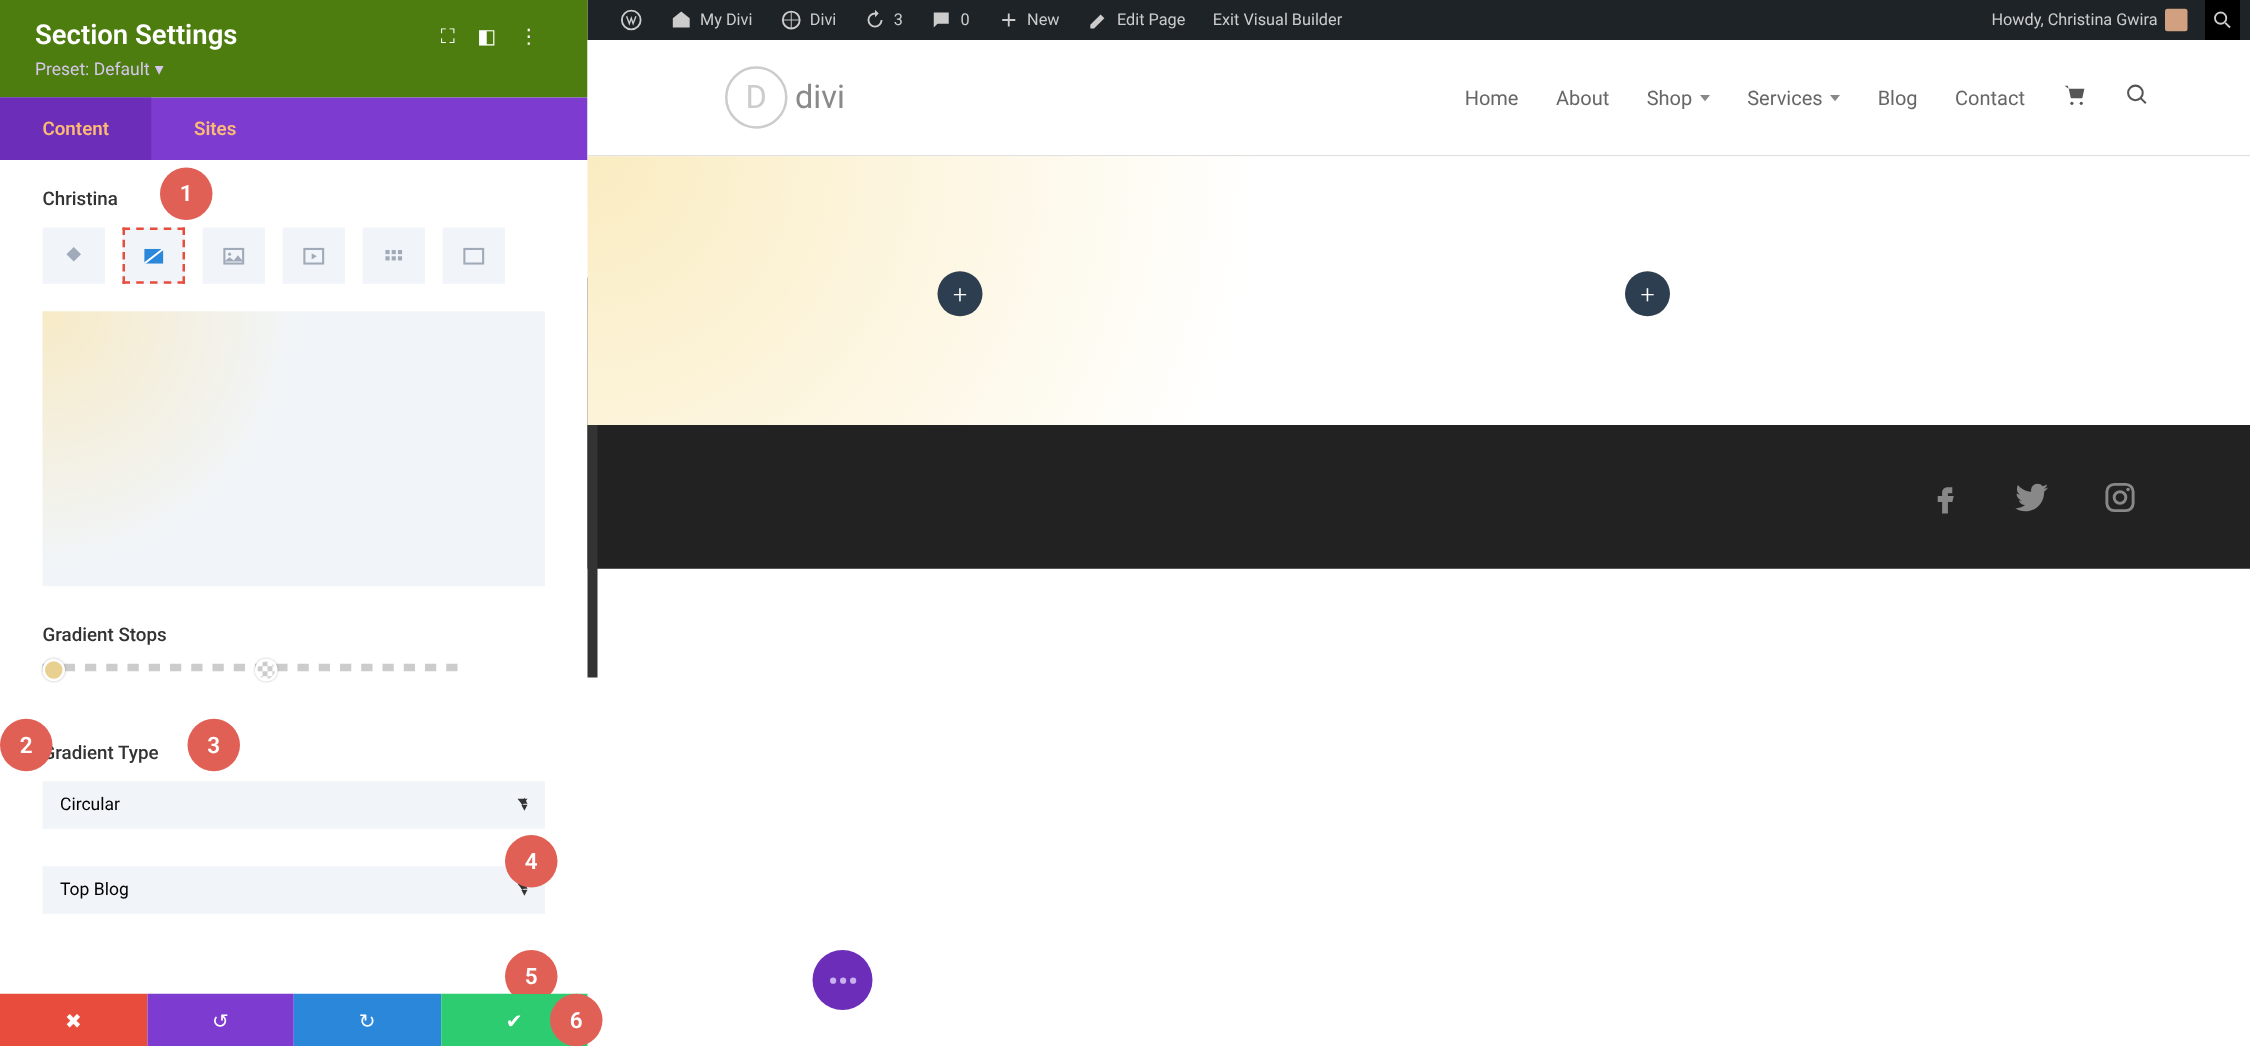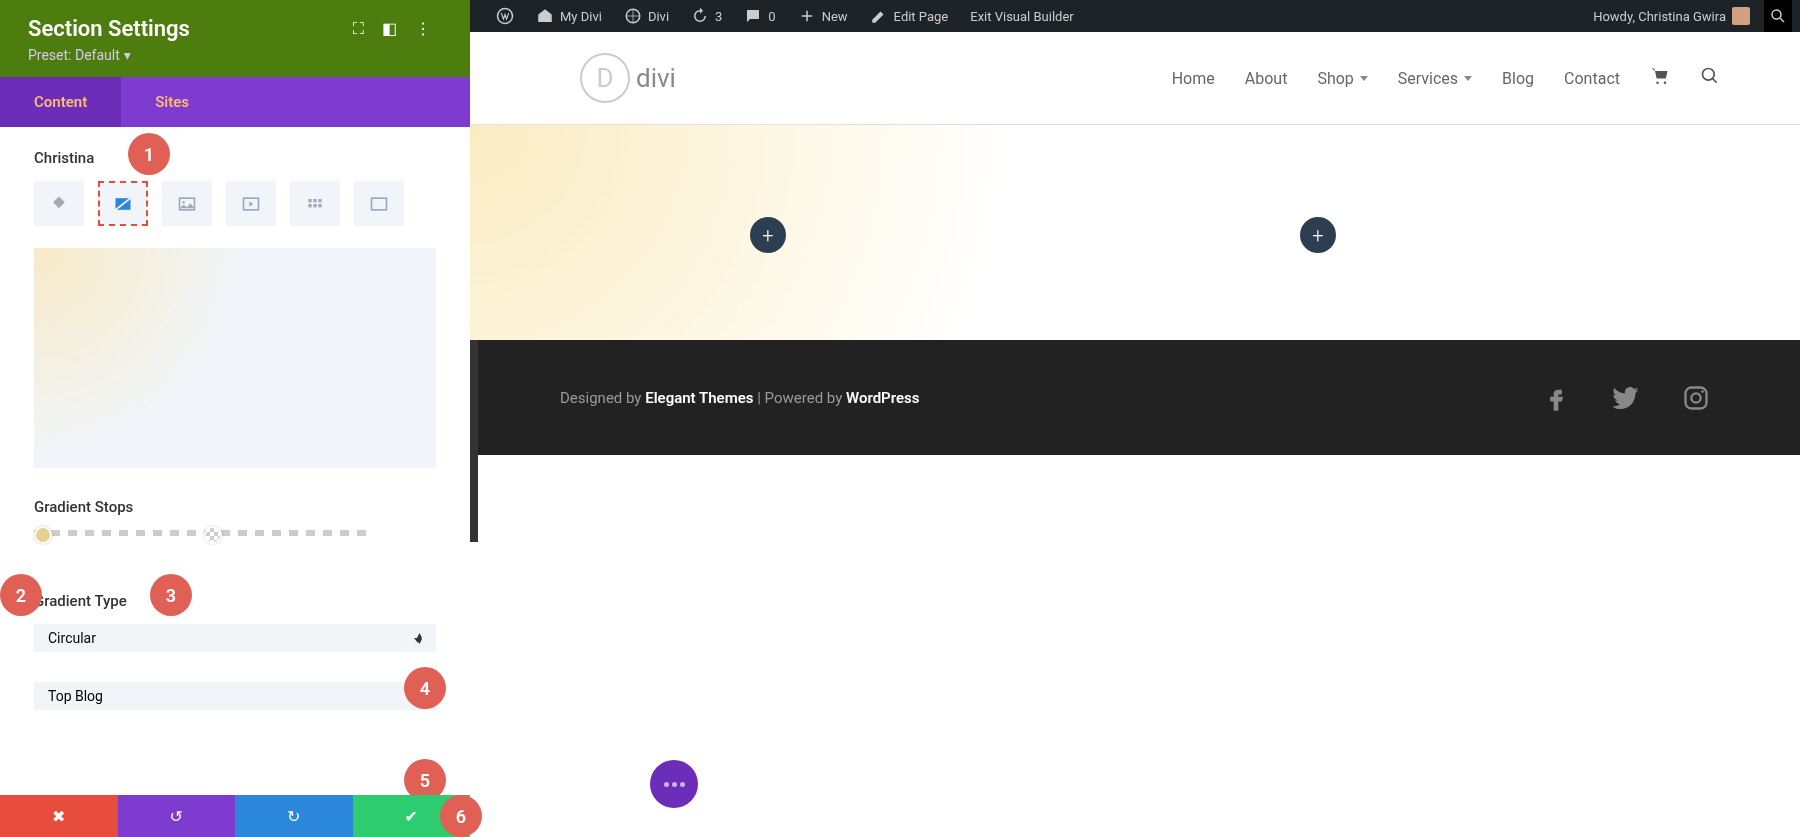--- a/index.html
+++ b/index.html
@@ -38,21 +38,21 @@
 
 .preview-box { width: 100%; height: 220px; background: radial-gradient(circle at top left, #f7eac6 0%, #f1f5f9 45%); margin-bottom: 30px; }
 
 .grad-track { position: relative; height: 12px; margin-bottom: 50px; }
 .grad-dots { display: flex; gap: 8px; }
 .grad-dots span { width: 9px; height: 6px; background: #ccc; display: inline-block; }
 .grad-stop { position: absolute; top: -4px; width: 18px; height: 18px; border-radius: 50%; background-image: conic-gradient(#ccc 0 25%, #fff 0 50%, #ccc 0 75%, #fff 0 100%); background-size: 8px 8px; border: 2px solid #fff; box-shadow: 0 0 2px rgba(0,0,0,.3); cursor: pointer; }
 .grad-stop.s1 { left: 0; background: #e8d090; }
 .grad-stop.s2 { left: 170px; }
 
-.select-wrap { position: relative; width: 100%; background: #f1f5f9; height: 28px; display: flex; align-items: center; padding: 0 14px; font-size: 14px; margin-bottom: 30px; cursor: pointer; }
+.select-wrap { position: relative; width: 100%; background: #f1f5f9; height: 38px; display: flex; align-items: center; padding: 0 14px; font-size: 14px; margin-bottom: 30px; cursor: pointer; }
 .select-wrap::after { content: ""; position: absolute; right: 14px; top: 14px; width: 0; height: 0; border-left: 4px solid transparent; border-right: 4px solid transparent; border-top: 5px solid #333; }
 .select-wrap::before { content: ""; position: absolute; right: 14px; top: 22px; width: 0; height: 0; border-left: 4px solid transparent; border-right: 4px solid transparent; border-bottom: 5px solid #333; display:none; }
 .updown { position:absolute; right:14px; font-size:10px; color:#333; line-height:6px; }
 
 .badge { position: absolute; width: 42px; height: 42px; border-radius: 50%; background: #e06055; color: #fff; font-size: 18px; font-weight: 600; display: flex; align-items: center; justify-content: center; }
 
 .panel-footer { display: flex; height: 42px; }
 .pf-btn { flex: 1; display: flex; align-items: center; justify-content: center; color: #fff; cursor: pointer; font-size: 16px; }
 .pf-cancel { background: #e74c3c; }
 .pf-undo { background: #7e3bd0; }
@@ -304,23 +304,20 @@
           </svg></div>
     </div>
   </div>
 
   <div class="hero">
     <div class="plus-circle plus1">+</div>
     <div class="plus-circle plus2">+</div>
   </div>
 
   <div class="footer-dark">
-    <div class="txt">
-      <span>Designed by </span><span class="strong">Elegant Themes</span><span> | Powered by </span><span class="strong">WordPress</span>
-    </div>
     <div class="footer-socials">
       <svg viewBox="0 0 24 24">
           <path d="M14 9h3V5h-3c-2 0-4 1-4 4v2H7v4h3v8h4v-8h3l1-4h-4V9z"></path>
         </svg>
       <svg viewBox="0 0 24 24">
           <path d="M23 5c-1 .5-2 .8-3 1 1-1 2-2 2-3-1 .6-2 1-3 1.3C18 3 17 2.5 15.5 2.5 13 2.5 11 4.5 11 7c0 .4 0 .8.1 1.1C7.5 8 4.3 6.2 2 3.5c-.4.8-.7 1.6-.7 2.6 0 1.6.8 3 2 3.8-.8 0-1.5-.2-2.2-.6v.1c0 2.2 1.6 4 3.6 4.5-.4.1-.8.2-1.2.2-.3 0-.6 0-.9-.1.6 1.8 2.3 3.1 4.3 3.2C5.4 18.6 3.3 19.3 1 19.3c-.3 0-.7 0-1-.1C2 20.6 4.4 21.5 7 21.5c8.4 0 13-7 13-13v-.6c1-.7 1.8-1.5 2.5-2.5z"></path>
         </svg>
       <svg viewBox="0 0 24 24">
           <rect x="3" y="3" width="18" height="18" rx="5" fill="none" stroke="#888" stroke-width="2"></rect>
           <circle cx="12" cy="12" r="4" fill="none" stroke="#888" stroke-width="2"></circle>

